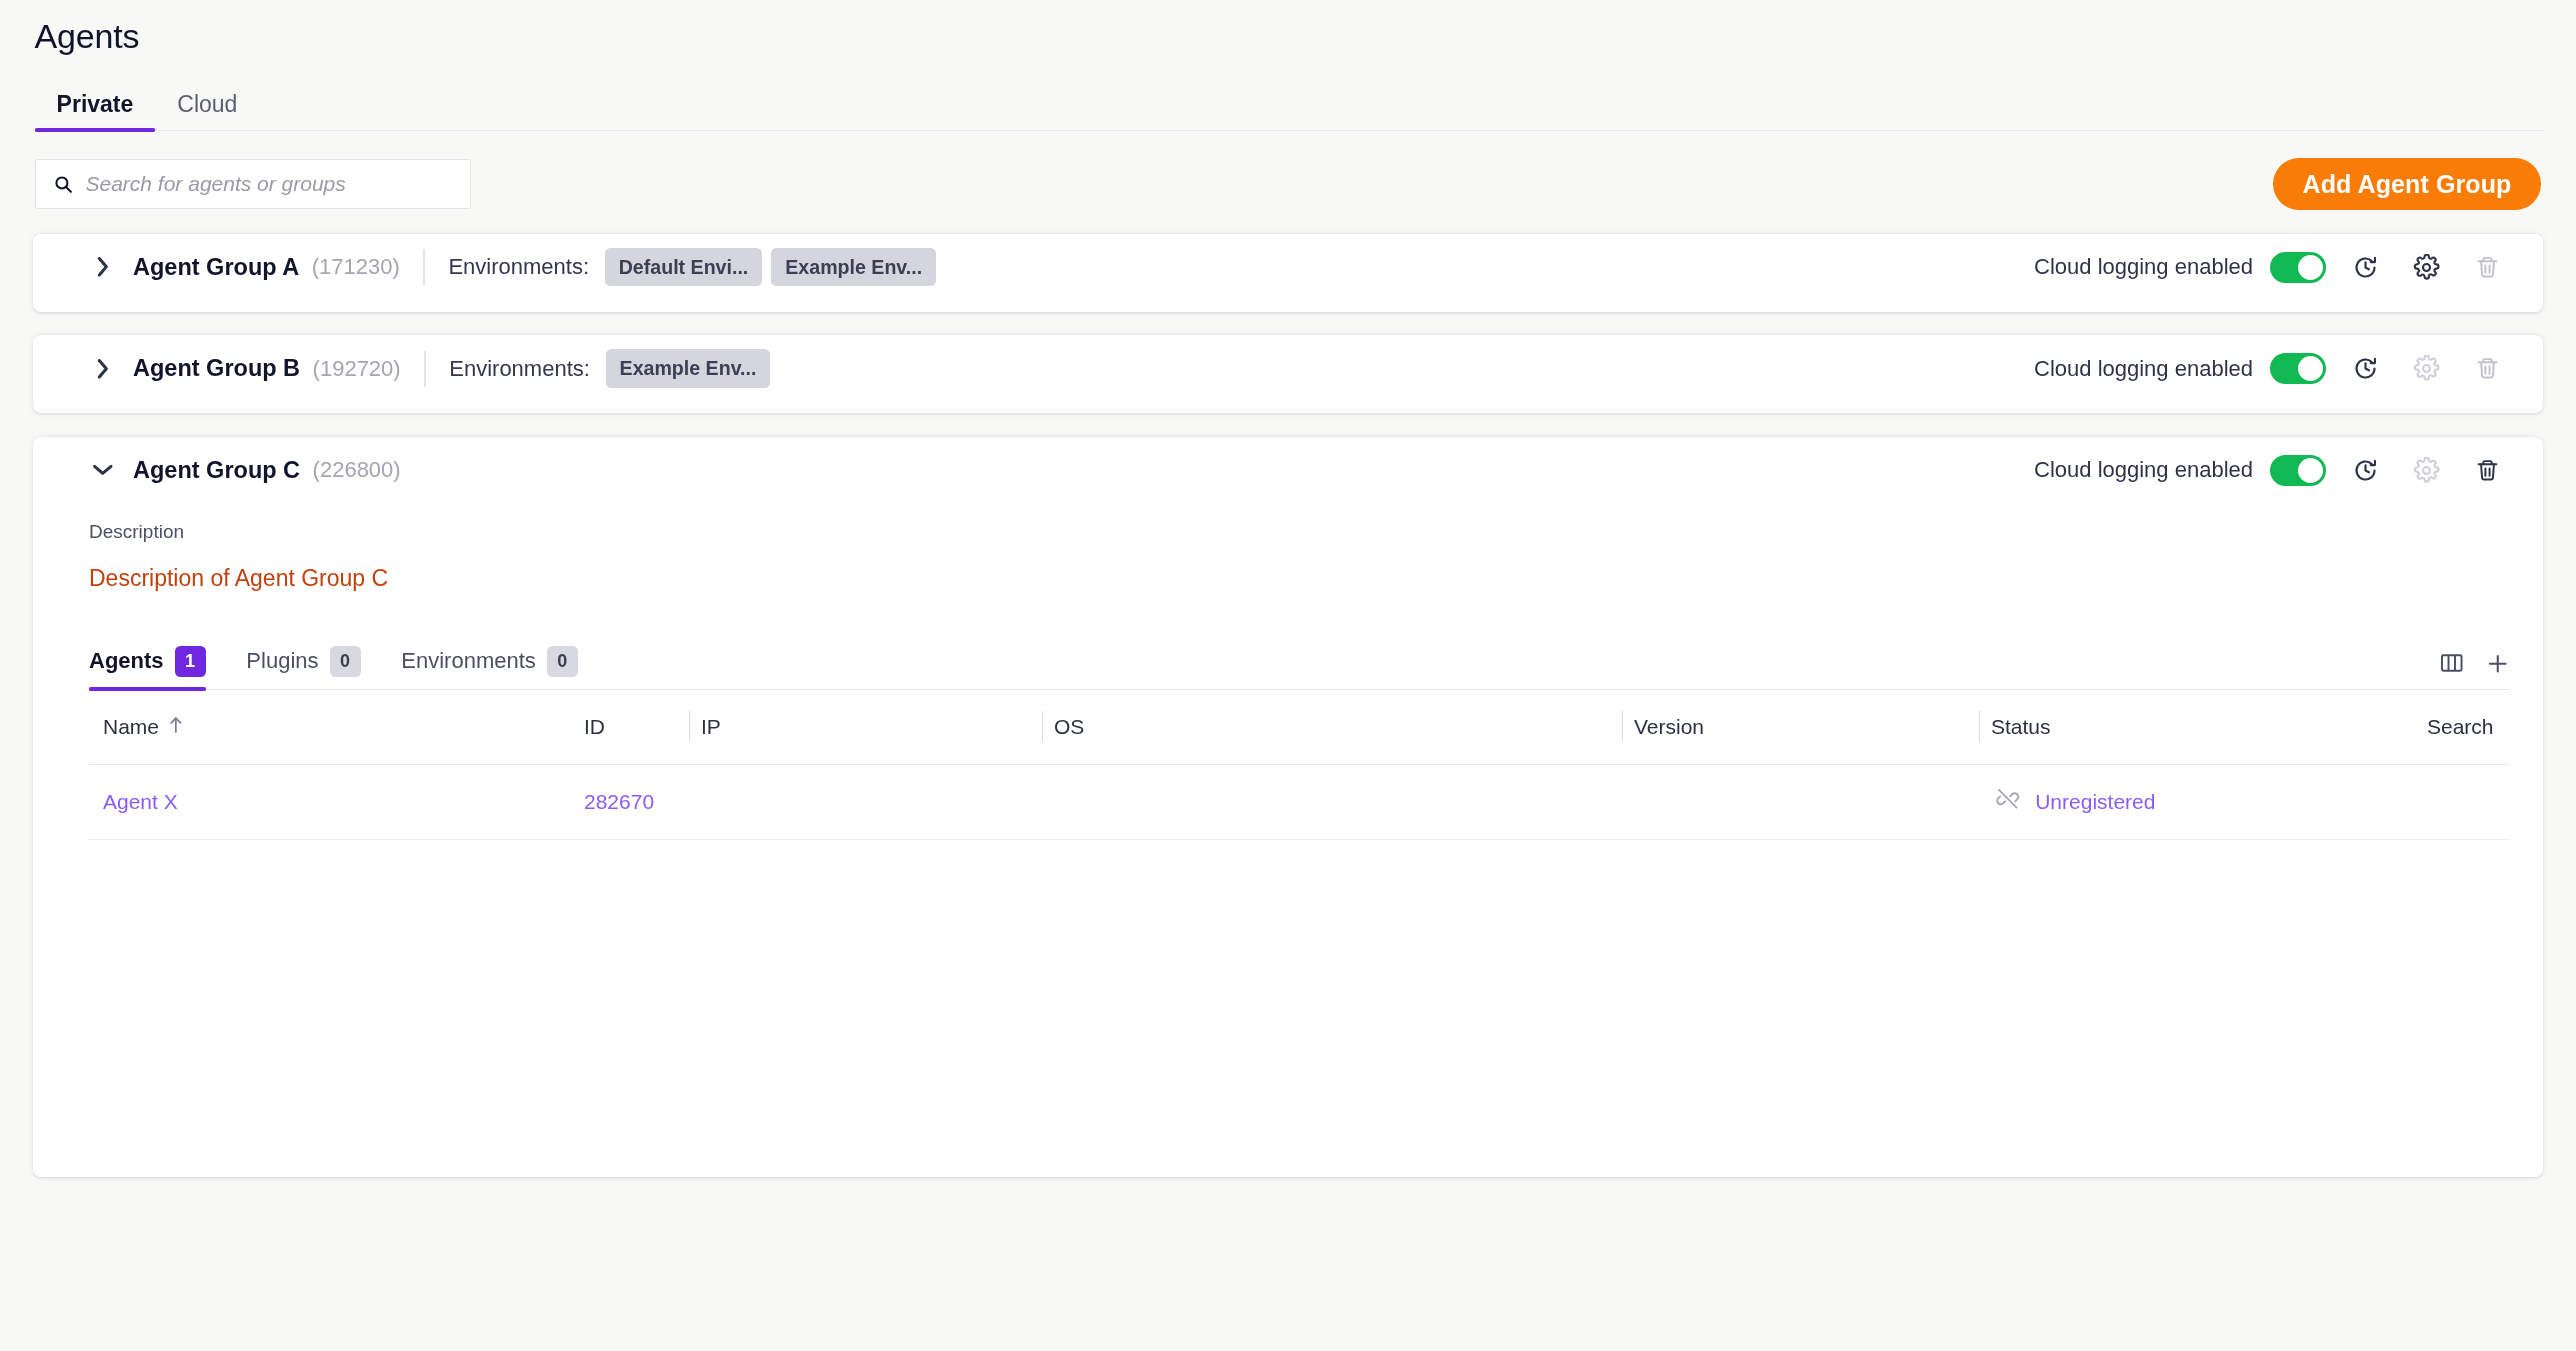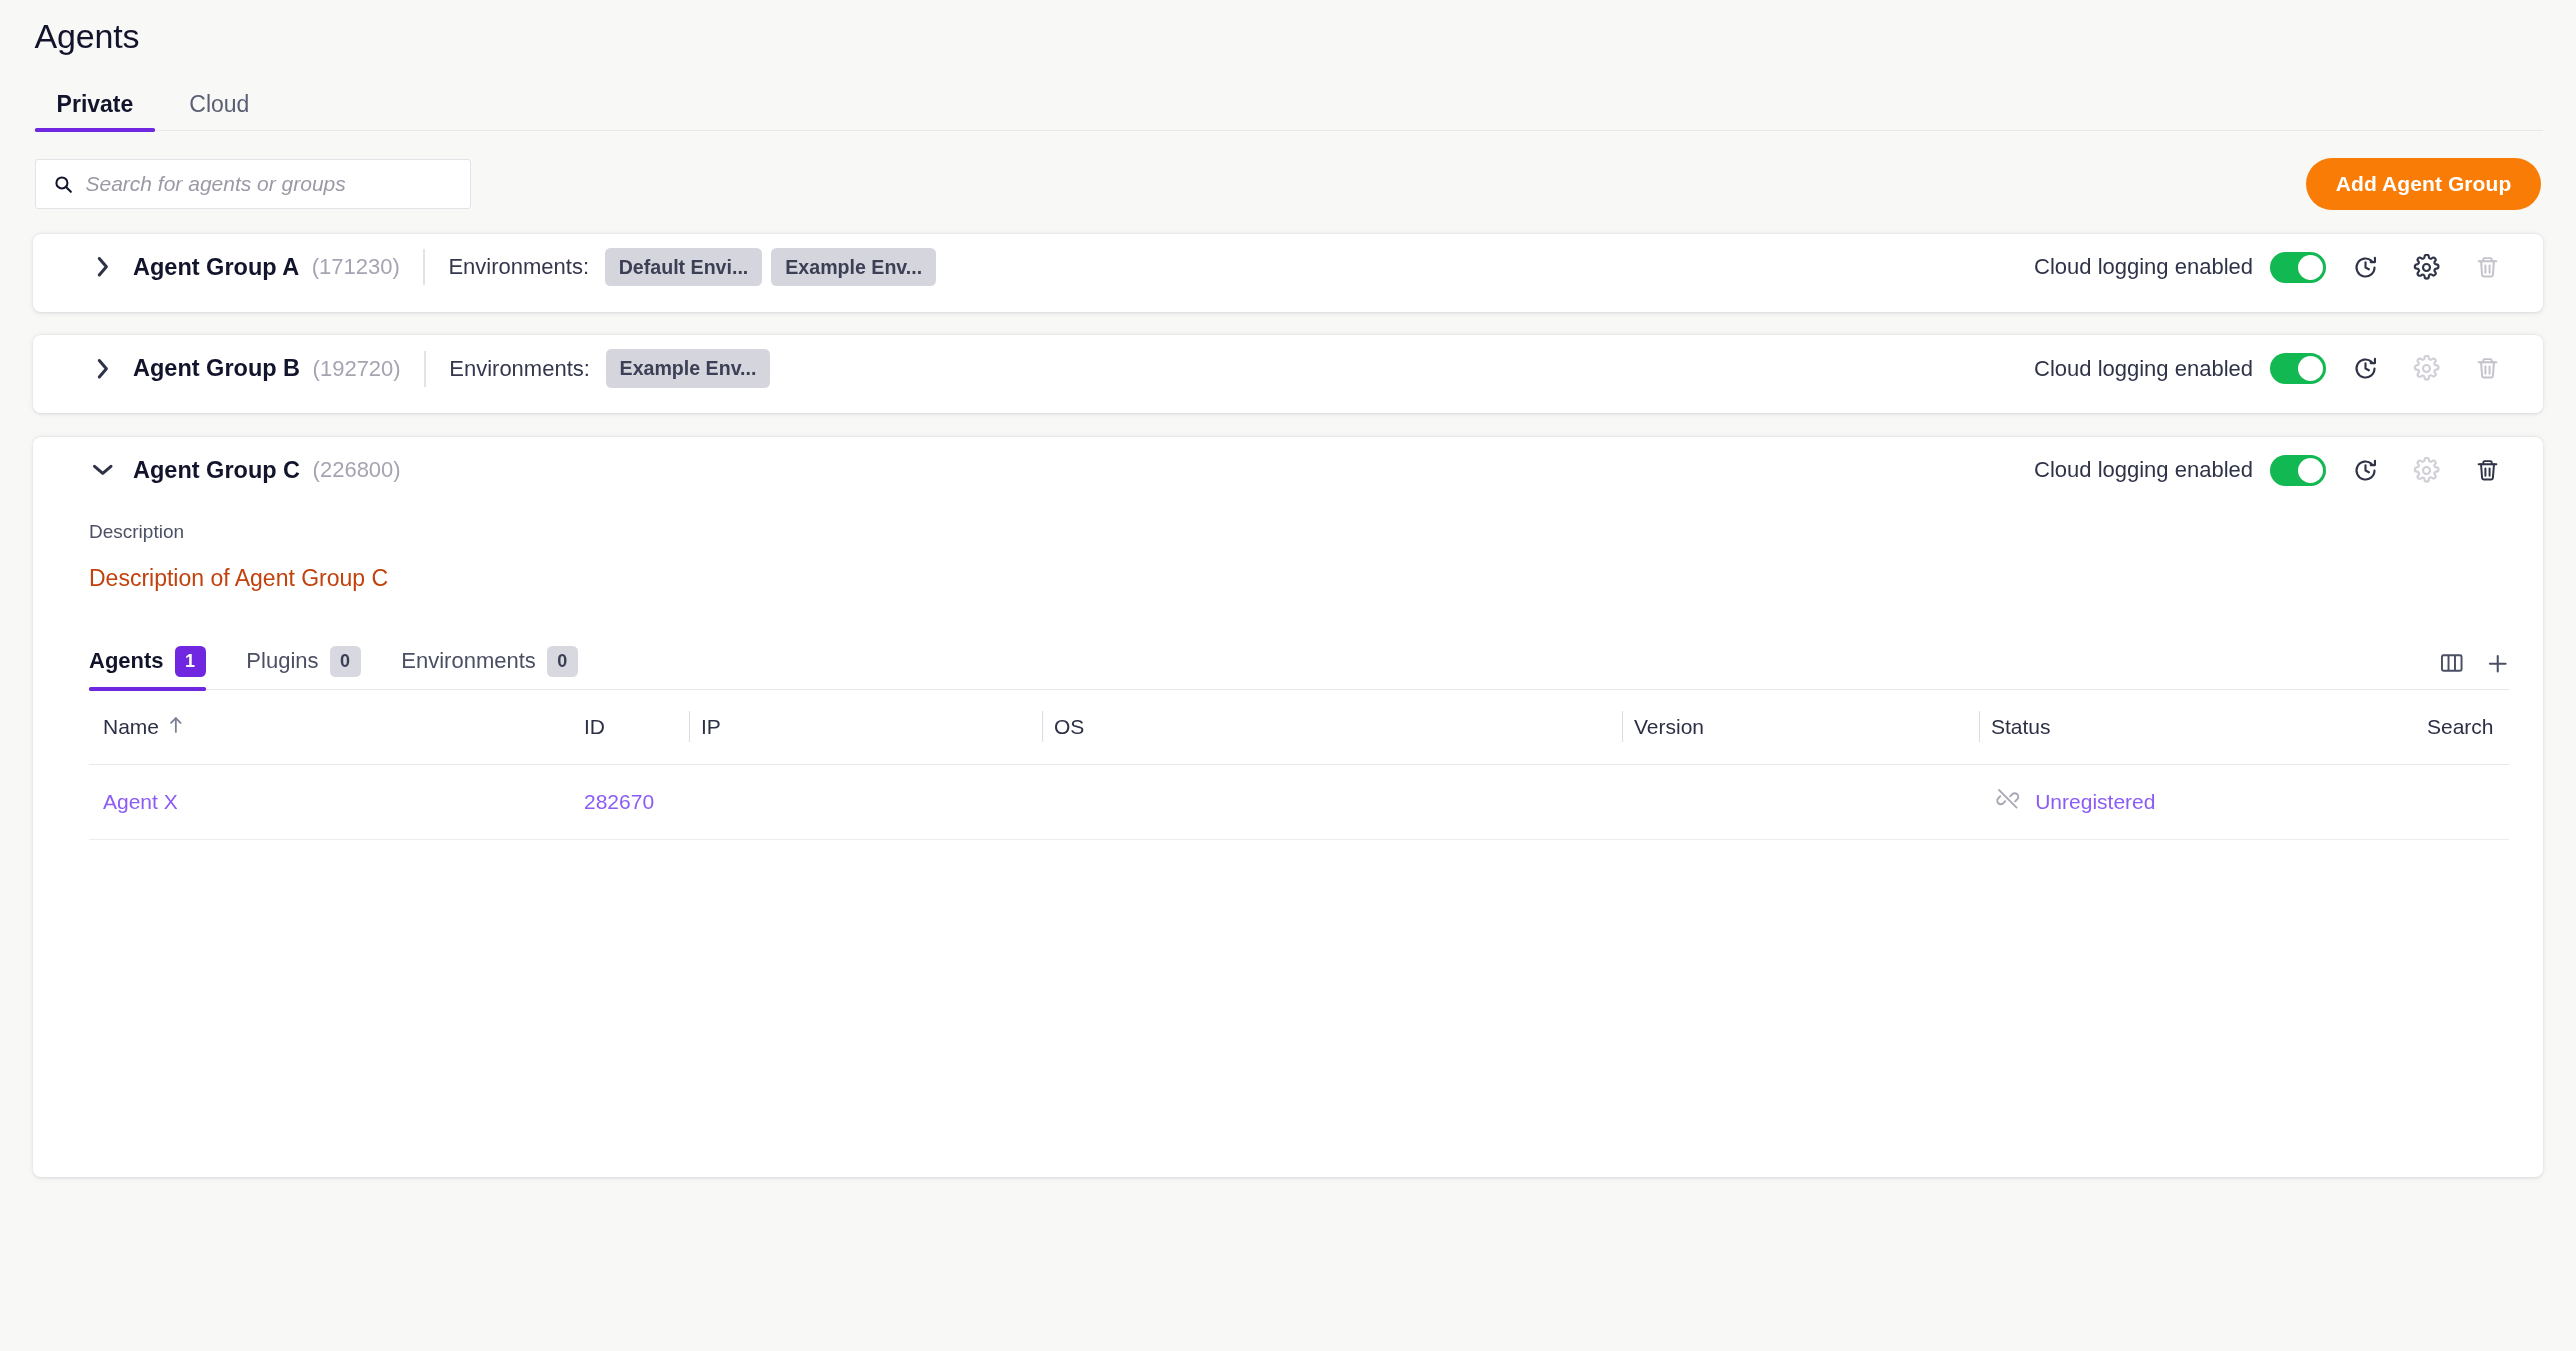--- a/index.html
+++ b/index.html
@@ -12,21 +12,21 @@
   .page { position: relative; width: 2576px; height: 1351px; padding: 0 33px; }
 
   
   .page-title {
     font-size: 34px; font-weight: 400; color: #12142b;
     letter-spacing: -0.2px; padding-top: 17px; padding-left: 1.6px;
   }
 
   
   .top-tabs {
-    display: flex; align-items: flex-end; gap: 12px;
+    display: flex; align-items: flex-end; gap: 0;
     margin-top: 30px; border-bottom: 1.6px solid #e8e8ec;
     position: relative; padding-left: 1.6px;
   }
   .top-tab {
     font-size: 23px; color: #5b5f73; padding: 4.7px 22px 12.5px;
     cursor: pointer; position: relative; background: none; border: none;
     font-family: inherit;
   }
   .top-tab.active { color: #12142b; font-weight: 700; }
   .top-tab.active::after {
@@ -49,21 +49,21 @@
   .search-input {
     border: none; outline: none; background: transparent;
     font-family: inherit; font-size: 21px; color: #12142b;
     width: 100%; font-style: italic;
   }
   .search-input::placeholder { color: #9a9aa6; font-style: italic; }
 
   .add-btn {
     background: #f97c07; color: #ffffff; border: none;
     border-radius: 783px; height: 52px; padding: 0 30px;
-    font-family: inherit; font-size: 21px; font-weight: 700;
+    font-family: inherit; font-size: 25px; font-weight: 700;
     cursor: pointer; letter-spacing: 0.1px;
   }
 
   
   .card {
     background: #ffffff; border-radius: 7.8px;
     box-shadow: 0 0.8px 2.4px rgba(25,28,56,.10), 0 0.8px 7.8px rgba(25,28,56,.06);
     margin-top: 23.5px;
   }
   .group-head {

